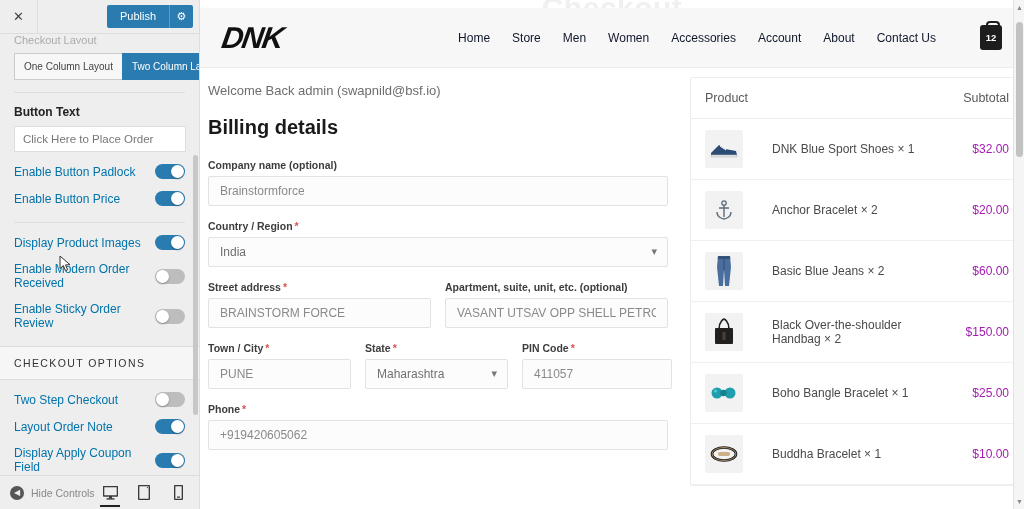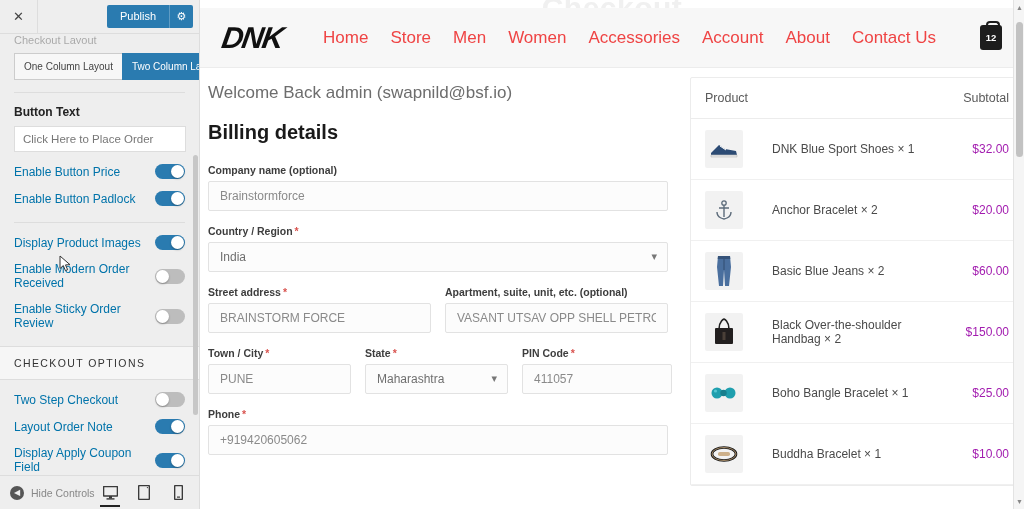--- a/index.html
+++ b/index.html
@@ -145,39 +145,39 @@
     position: absolute; top: 8px; left: 0; right: 0; height: 60px;
     background: #f7f7f7; border-bottom: 1px solid #ececec;
     display: flex; align-items: center; padding: 0 22px; z-index: 5;
   }
   .logo {
     font-size: 30px; font-weight: bold; font-style: italic;
     letter-spacing: -1.5px; color: #111;
     transform: skewX(-9deg);
   }
   .nav { margin-left: auto; display: flex; align-items: center; gap: 22px; }
-  .nav a { font-size: 17px; color: #ef4444; text-decoration: none; white-space: nowrap; cursor: pointer; }
+  .nav a { font-size: 12px; color: #0f172a; text-decoration: none; white-space: nowrap; cursor: pointer; }
   .cart {
     margin-left: 22px; width: 22px; height: 25px; background: #1d1d1d;
     border-radius: 3px; position: relative;
     display: flex; align-items: center; justify-content: center;
     cursor: pointer;
   }
   .cart::before {
     content: ""; position: absolute; top: -4px; left: 6px;
     width: 10px; height: 6px; border: 2px solid #1d1d1d;
     border-bottom: none; border-radius: 4px 4px 0 0;
   }
   .cart-count { font-size: 9.5px; color: #fff; font-weight: bold; }
 
   .content { position: absolute; top: 69px; left: 0; right: 0; bottom: 0; display: flex; }
 
   
   .billing { width: 486px; padding: 14px 18px 0 8px; }
-  .welcome { font-size: 17px; color: #6d6d6d; margin-bottom: 18px; }
+  .welcome { font-size: 13px; color: #6d6d6d; margin-bottom: 18px; }
   .billing-title { font-size: 20px; font-weight: bold; color: #1a1a1a; margin-bottom: 20px; }
 
   .frow { display: flex; gap: 14px; margin-bottom: 14px; }
   .fgroup { display: flex; flex-direction: column; flex: 1; }
   .flabel {
     font-size: 10.5px; font-weight: bold; color: #3d3d3d; margin-bottom: 5px;
   }
   .req { color: #d9534f; margin-left: 2px; }
   .finput {
     height: 30px; border: 1px solid #e2e2e2; background: #fcfcfc;
@@ -261,27 +261,27 @@
         <div class="layout-btn active">Two Column Layout</div>
       </div>
 
       <div class="divider"></div>
 
       <div class="field-label">Button Text</div>
       <input class="text-input" value="Click Here to Place Order" style="">
 
       <div class="opt-group">
         <div class="opt-row">
+          <span class="opt-label">Enable Button Padlock</span>
+          <span class="toggle on">
+              <span class="knob"></span>
+            </span>
+        </div>
+        <div class="opt-row">
           <span class="opt-label">Enable Button Price</span>
-          <span class="toggle on">
-              <span class="knob"></span>
-            </span>
-        </div>
-        <div class="opt-row">
-          <span class="opt-label">Enable Button Padlock</span>
           <span class="toggle on">
               <span class="knob"></span>
             </span>
         </div>
       </div>
 
       <div class="divider" style="margin-top:10px"></div>
 
       <div class="opt-group">
         <div class="opt-row">

